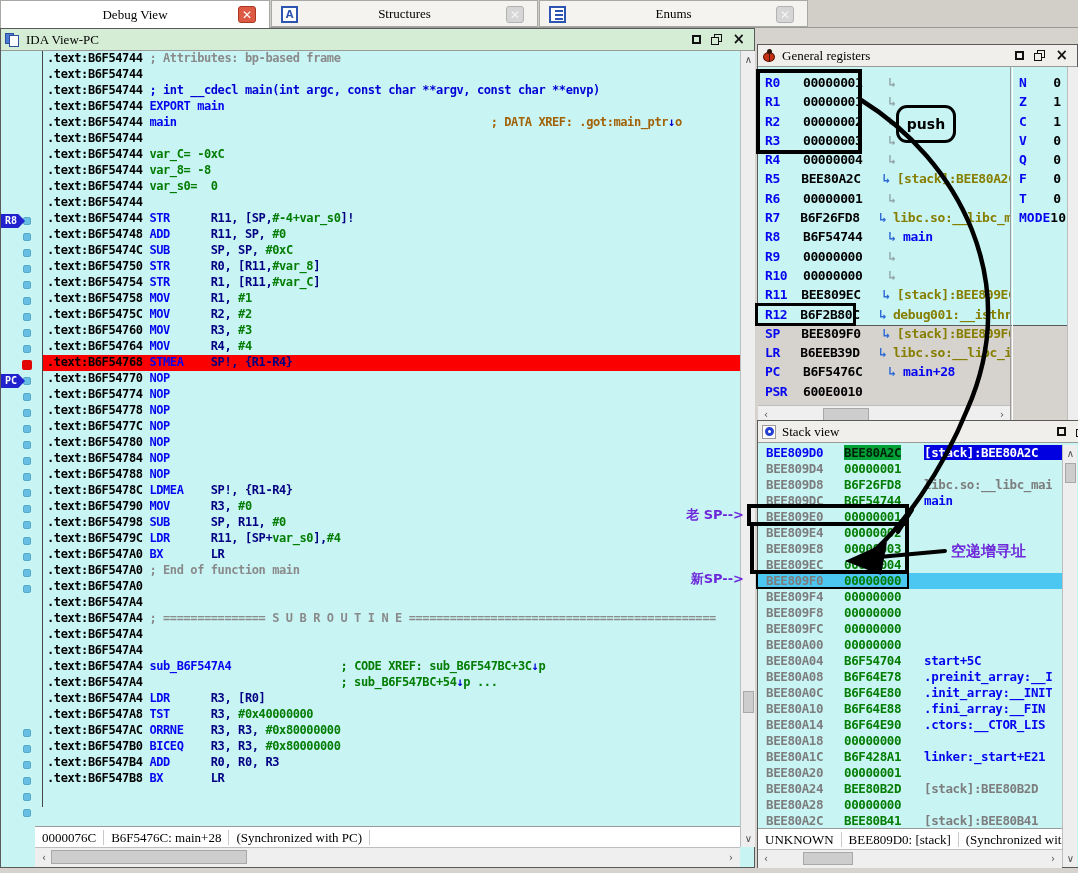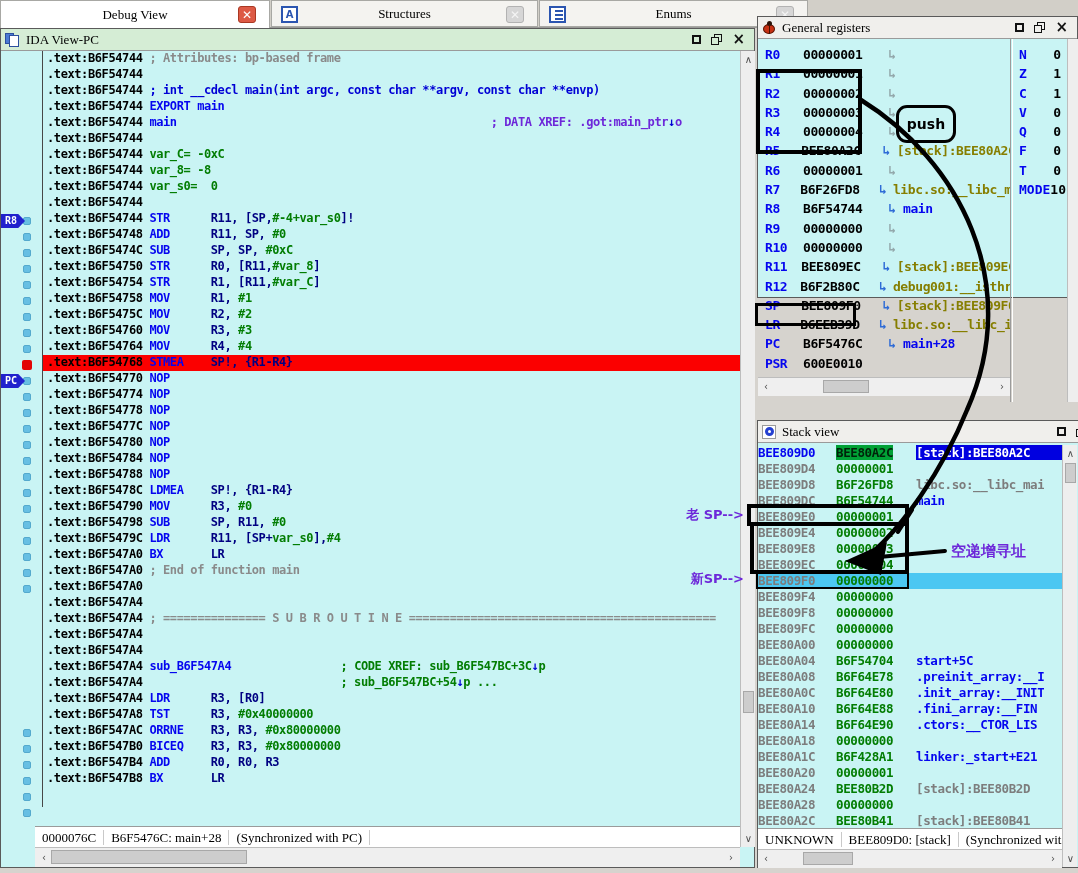--- a/index.html
+++ b/index.html
@@ -43,21 +43,21 @@
          font:bold 10px/14px "DejaVu Sans Mono",monospace;text-align:center;padding-right:4px;
          clip-path:polygon(0 0,72% 0,100% 50%,72% 100%,0 100%)}
   .codewrap{position:absolute;left:41px;top:22px;width:705px;height:756px;overflow:hidden;
             border-left:1px solid #474747;padding-top:0}
   .cline{height:16px;line-height:16px;white-space:pre;font:bold 12px "DejaVu Sans Mono",monospace;
          letter-spacing:-0.4px;padding-left:4px;position:relative}
   .hl-red{background:var(--redline)}
   .hl-sel{background:var(--sel)}
   .cursor{position:absolute;top:1px;width:2px;height:13px;background:#000}
   .c-a{color:#000}.c-mn{color:#0505ef}.c-op{color:#000082}.c-n{color:#037d03}
-  .c-cg{color:#8a8a8a}.c-cb{color:#0000d5}.c-cl{color:#6d28d9}
+  .c-cg{color:#8a8a8a}.c-cb{color:#0000d5}.c-cl{color:#a16207}
   
   .vsb{position:absolute;background:#eeeeee;border-left:1px solid #bdbdbd}
   .hsb{position:absolute;background:#efefef;border-top:1px solid #bdbdbd}
   .sarr{position:absolute;color:#4f4f4f;font:10px "DejaVu Sans",sans-serif;text-align:center}
   .sthumb{position:absolute;background:#cdcdcd;border:1px solid #a8a8a8}
   .stat{position:absolute;background:#fff;border-top:1px solid #9a9a9a;display:flex;align-items:center;
         font:13px "Liberation Serif",serif;overflow:hidden}
   .stat span{padding:0 7px;border-right:1px solid #c9c9c9;white-space:nowrap;height:15px;line-height:15px}
   
   .rrow{display:flex;height:19.3px;line-height:19.3px;font:bold 13px "DejaVu Sans Mono",monospace;
@@ -66,21 +66,21 @@
   .rv{color:#000;width:78px}
   .rar{width:22px;text-align:center;font-weight:bold}
   .ar-b{color:#2e6bd6}.ar-g{color:#93a8ab}
   .rd{white-space:nowrap;overflow:hidden}
   .d-olive{color:var(--olive)}.d-blue{color:var(--regblue)}.d-gray{color:#7d7d7d}
   .rdiv{position:absolute;width:3px;border-left:1px solid #9b9b9b;border-right:1px solid #ffffff}
   .frow{display:flex;height:19.3px;line-height:19.3px;font:bold 13px "DejaVu Sans Mono",monospace;padding:0 5px}
   .fn{color:var(--regblue)}.fv{margin-left:auto;color:#000}
   
   .srow{display:flex;height:16px;line-height:16px;font:bold 12.5px "DejaVu Sans Mono",monospace;
-        letter-spacing:-0.4px;padding-left:0;white-space:pre}
+        letter-spacing:-0.4px;padding-left:8px;white-space:pre}
   .srow.sel{background:var(--sel)}
   .sa{width:78px;color:#7d7d7d}.sa.blue{color:var(--regblue)}
   .sv{width:80px;color:var(--green)}
   .sv .vb{background:#00a136;color:#00220a}
   .sd{overflow:hidden}
   .sd.fill{flex:1}
   .sd .db{background:#0000e0;color:#fff;display:block}
   
   .ann{position:absolute;z-index:60;pointer-events:none}
   .abox{border:4px solid #000}
@@ -237,21 +237,21 @@
         <span>(Synchronized with PC)</span>
       </div>
 
     <div class="hsb" style="left:34px;top:818px;width:705px;height:20px">
       <div class="sarr" style="left:3px;top:4px;width:12px">‹</div>
       <div class="sthumb" style="left:16px;top:2px;width:196px;height:14px"></div>
       <div class="sarr" style="left:690px;top:4px;width:12px">›</div>
     </div>
   </div>
 
-  <div class="win" style="left:757px;top:16px;width:321px;height:282px">
+  <div class="win" style="left:757px;top:44px;width:321px;height:282px">
     <div class="tbar">
       <span class="ic-bug">
           <span class="body"></span>
           <span class="head"></span>
           <span class="mid"></span>
         </span>
       <span class="ttl">General registers</span>
       <span class="wbtns">
         <span class="bmax"></span>
         <span class="brst">

